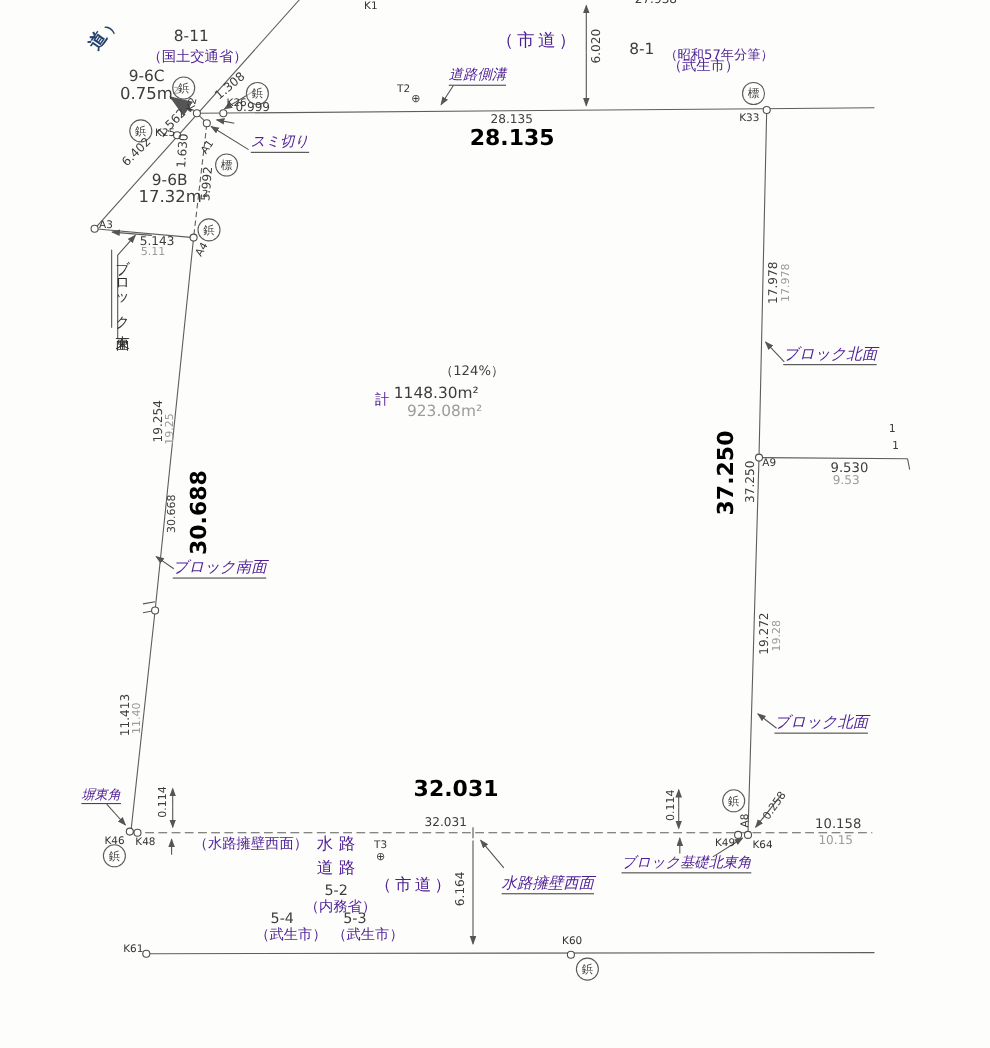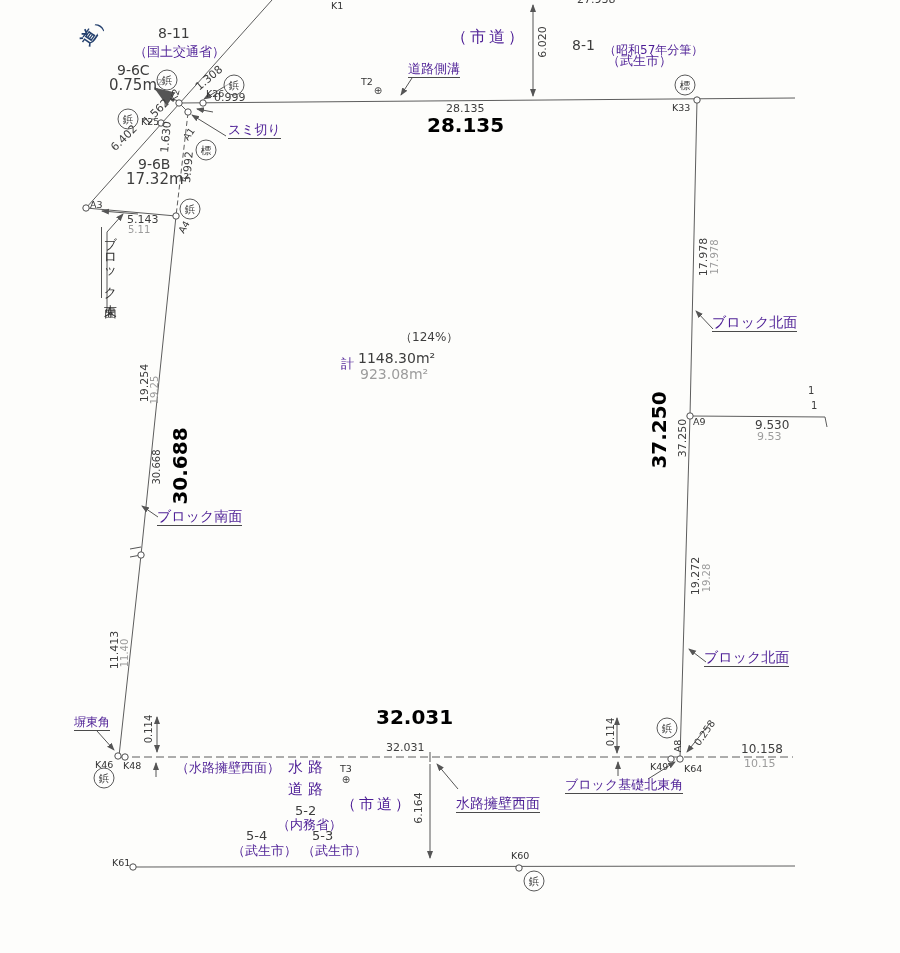--- a/index.html
+++ b/index.html
@@ -6,21 +6,21 @@
   #stage{position:relative;width:900px;height:953px;background:#fdfdfb;overflow:hidden;
          font-family:"DejaVu Sans","Liberation Sans",sans-serif;}
   #stage svg{position:absolute;left:0;top:0;}
   .lbl{position:absolute;white-space:nowrap;color:#3d3d3d;line-height:1;font-size:11px;} .s10{font-size:10px;} .s11{font-size:11px;} .s12{font-size:12px;}
   .s13{font-size:13px;} .s14{font-size:14px;} .s15{font-size:15px;} .s16{font-size:16px;}
   .pt{font-size:9.5px;color:#333;}
   .jp{color:#4c1d95;}
   .big{font-weight:bold;color:#000;}
   .b20{font-size:20px;} .b31{font-size:31px;letter-spacing:1px;}
   .faint{color:#9c9c9c;}
-  .ul{border-bottom:1.3px solid #4a4a4a;padding-bottom:2px;}
+  .ul{border-bottom:1.3px solid #4a4a4a;padding-bottom:2px;font-style:italic;}
   .sp3{letter-spacing:3px;} .sp5{letter-spacing:5px;}
   .c{transform:translate(-50%,-50%);}
   .rn90{transform:translate(-50%,-50%) rotate(-90deg);}
   .rn85{transform:translate(-50%,-50%) rotate(-85deg);}
   .rn75{transform:translate(-50%,-50%) rotate(-75deg);}
   .rn60{transform:translate(-50%,-50%) rotate(-60deg);}
   .rn55{transform:translate(-50%,-50%) rotate(-55deg);}
   .rn45{transform:translate(-50%,-50%) rotate(-45deg);}
   .rn40{transform:translate(-50%,-50%) rotate(-40deg);}
   .blue{color:#24406d;font-weight:bold;}
@@ -180,21 +180,21 @@
   <span class="lbl c rn90 s10" style="left:157px;top:467px">30.668</span>
   <span class="lbl big b20 c rn90" style="left:180px;top:466px">30.688</span>
   <span class="lbl jp s14 ul" style="left:157px;top:509px">ブロック南面</span>
   <span class="lbl c rn90 s11" style="left:114px;top:650px">11.413</span>
   <span class="lbl c rn90 s10 faint" style="left:125px;top:653px">11.40</span>
   <span class="lbl jp s12 ul" style="left:74px;top:716px">塀東角</span>
 
   <span class="lbl s12" style="left:400px;top:331px">（124%）</span>
   <span class="lbl jp s13" style="left:341px;top:357px">計</span>
   <span class="lbl s14" style="left:358px;top:351px">1148.30m²</span>
-  <span class="lbl s14 faint" style="left:360px;top:367px">923.08m²</span>
+  <span class="lbl s14 faint" style="left:370px;top:367px">923.08m²</span>
 
   <span class="lbl big b20" style="left:376px;top:707px">32.031</span>
   <span class="lbl s11" style="left:386px;top:742px">32.031</span>
   <span class="lbl c rn90 s10" style="left:149px;top:729px">0.114</span>
   <span class="lbl pt" style="left:95px;top:760px">K46</span>
   <span class="lbl pt" style="left:123px;top:761px">K48</span>
   <span class="circ" style="left:104px;top:778px">
       <span>鋲</span>
     </span>
   <span class="lbl jp s13" style="left:176px;top:761px">（水路擁壁西面）</span>

